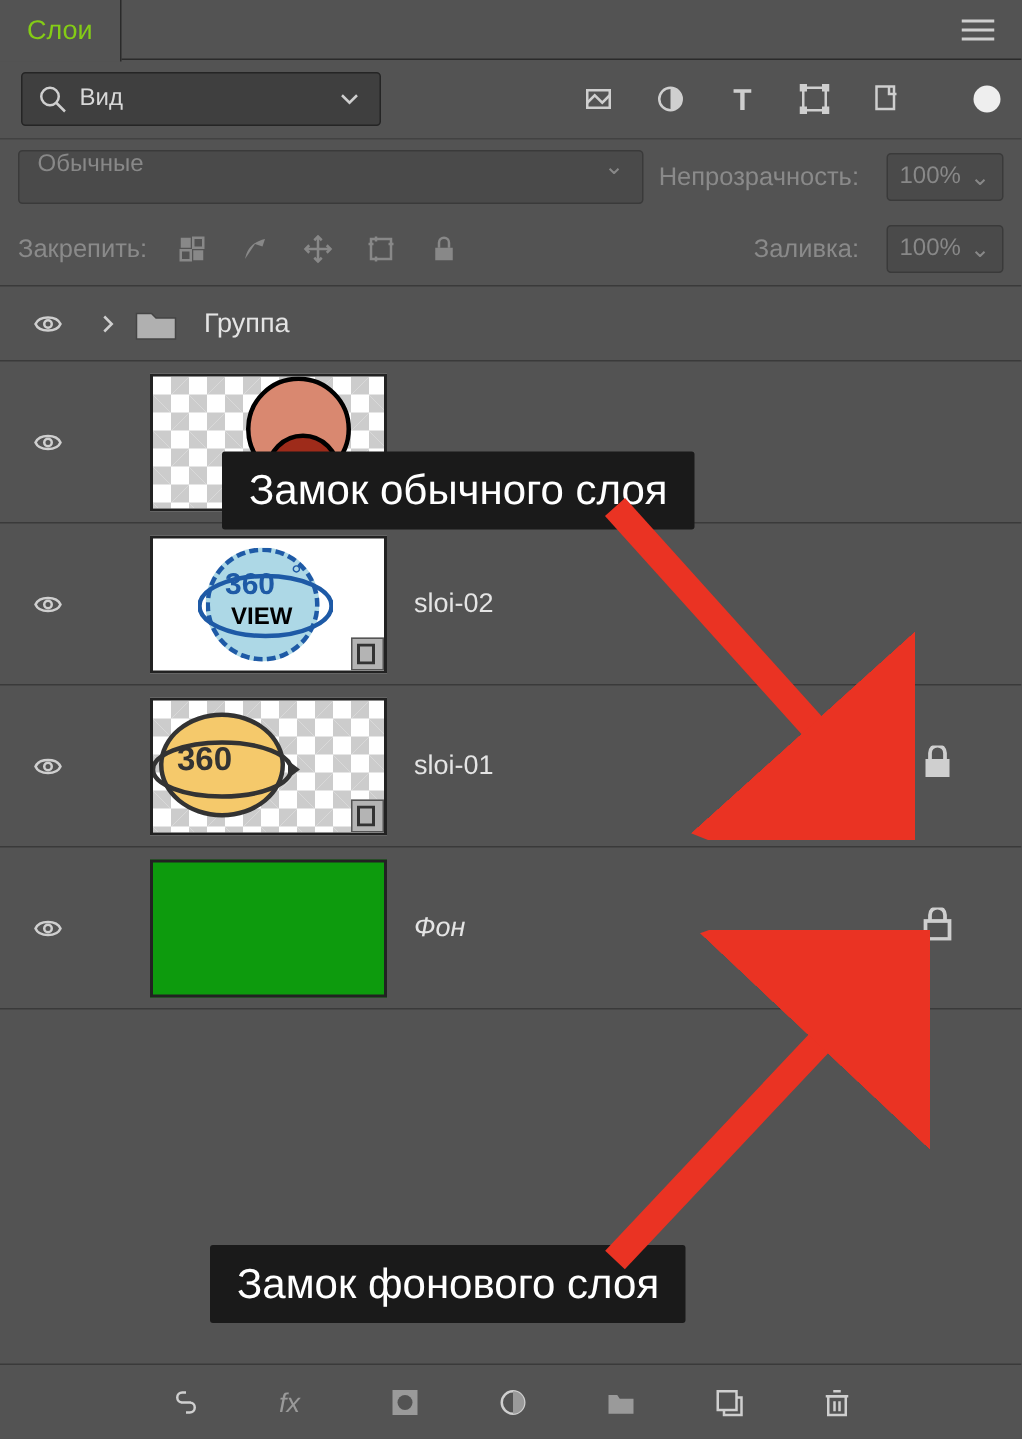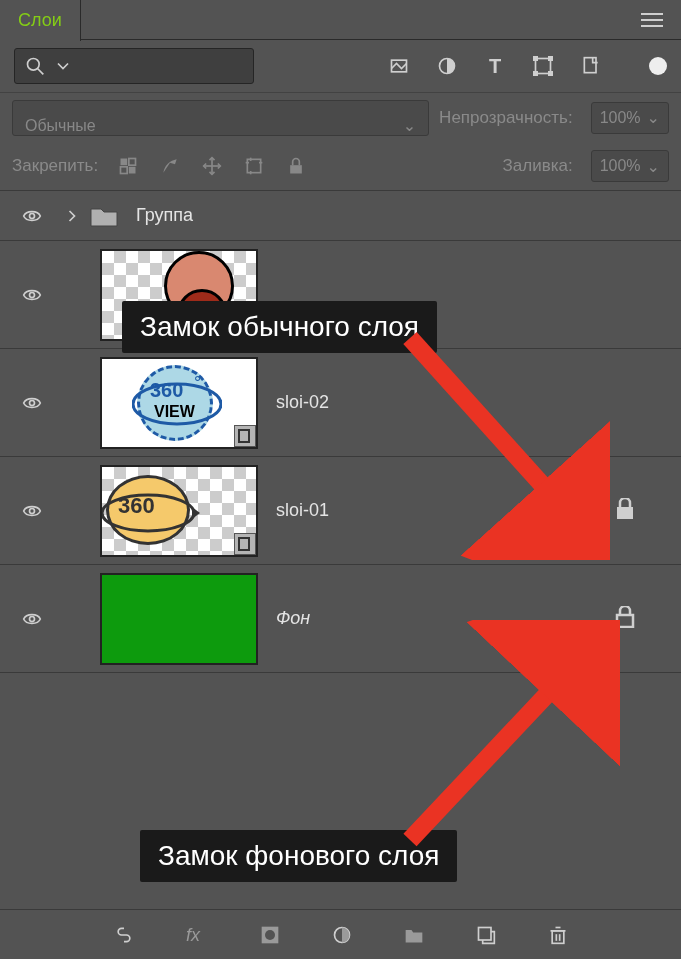--- a/index.html
+++ b/index.html
@@ -70,21 +70,21 @@
   .row3 {
     display: flex;
     align-items: center;
     height: 50px;
     padding: 6px 12px;
     gap: 10px;
     border-top: 1px solid #424242;
   }
   .blend-select {
     display: flex;
-    align-items: flex-end;
+    align-items: flex-start;
     background: #4a4a4a;
     border: 1px solid #3a3a3a;
     border-radius: 3px;
     height: 36px;
     flex: 1;
     padding: 0 12px;
     color: #888;
   }
   .opacity-group, .fill-group {
     display: flex;
@@ -204,20 +204,21 @@
     </svg>
   </div>
 </div>
 
 <div class="row2">
   <div class="search-select">
     <svg class="icon" viewBox="0 0 24 24">
       <circle cx="10" cy="10" r="7"></circle>
         <line x1="15" y1="15" x2="22" y2="22"></line>
     </svg>
+    <span class="text">Вид</span>
     <svg class="icon" viewBox="0 0 24 24">
         <polyline points="6 9 12 15 18 9"></polyline>
       </svg>
   </div>
   <div class="filter-icons">
     <svg class="icon" viewBox="0 0 24 24">
         <rect x="3" y="5" width="18" height="14"></rect>
         <polyline points="3 15 9 9 15 15 21 9"></polyline>
       </svg>
     <svg class="icon" viewBox="0 0 24 24">
@@ -404,21 +405,21 @@
     <div class="lock-right">
       <svg width="20" height="22">
           <rect x="2" y="9" width="16" height="12" fill="none" stroke="#cfcfcf" stroke-width="2.5"></rect>
           <path d="M5 9 V5 a5 5 0 0 1 10 0 V9" fill="none" stroke="#cfcfcf" stroke-width="2.5"></path>
         </svg>
     </div>
   </div>
 
 </div>
 
-<div class="callout" style="left:122px; top:301px">Замок обычного слоя</div>
+<div class="callout" style="left:148px; top:301px">Замок обычного слоя</div>
 <div class="callout" style="left:140px; top:830px">Замок фонового слоя</div>
 
 <svg class="arrow" style="left:390px; top:320px" width="220" height="240">
   <defs>
       <marker id="ah1" markerWidth="12" markerHeight="12" refX="2" refY="6" orient="auto">
         <path d="M0,0 L12,6 L0,12 Z" fill="#ea3323"></path>
       </marker>
     </defs>
   <line x1="20" y1="18" x2="175" y2="190" stroke="#ea3323" stroke-width="18" marker-end="url(#ah1)"></line>
 </svg>

